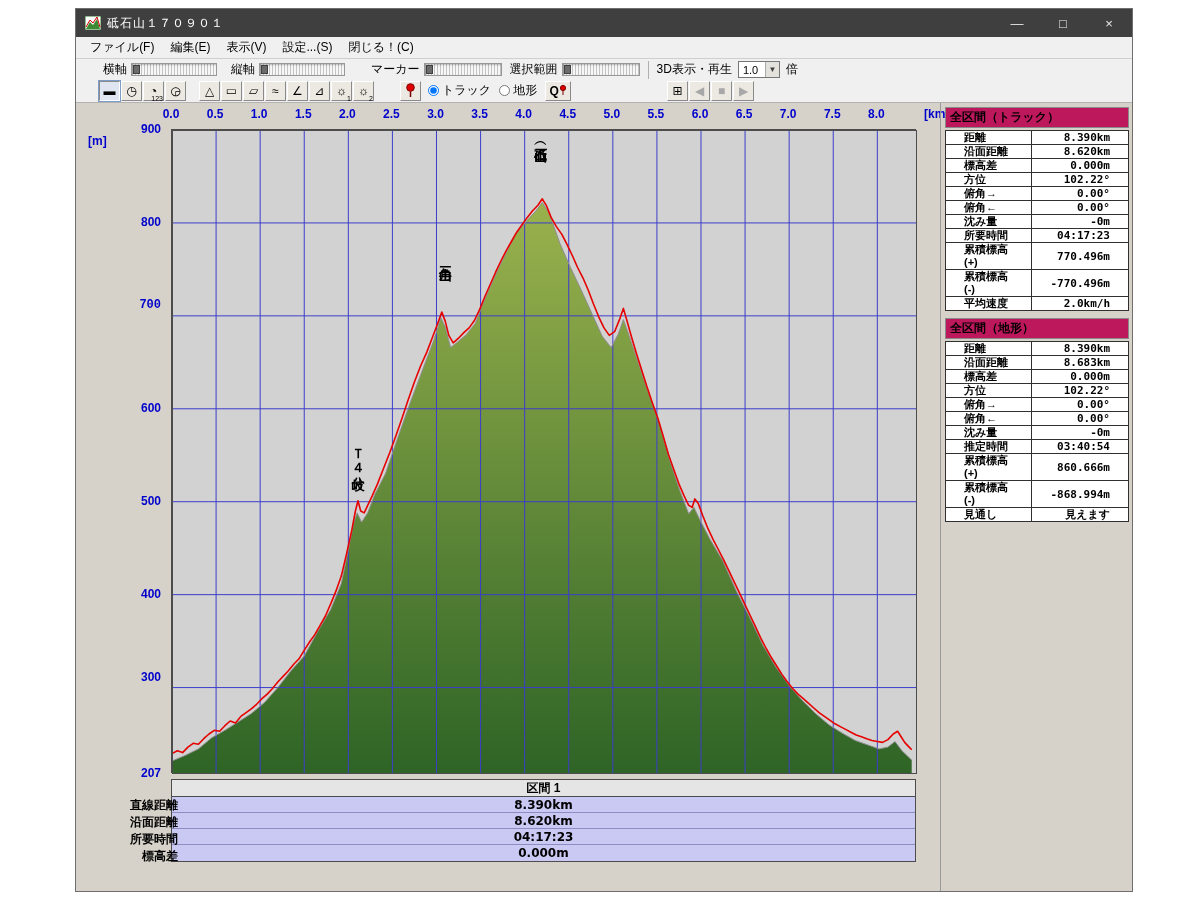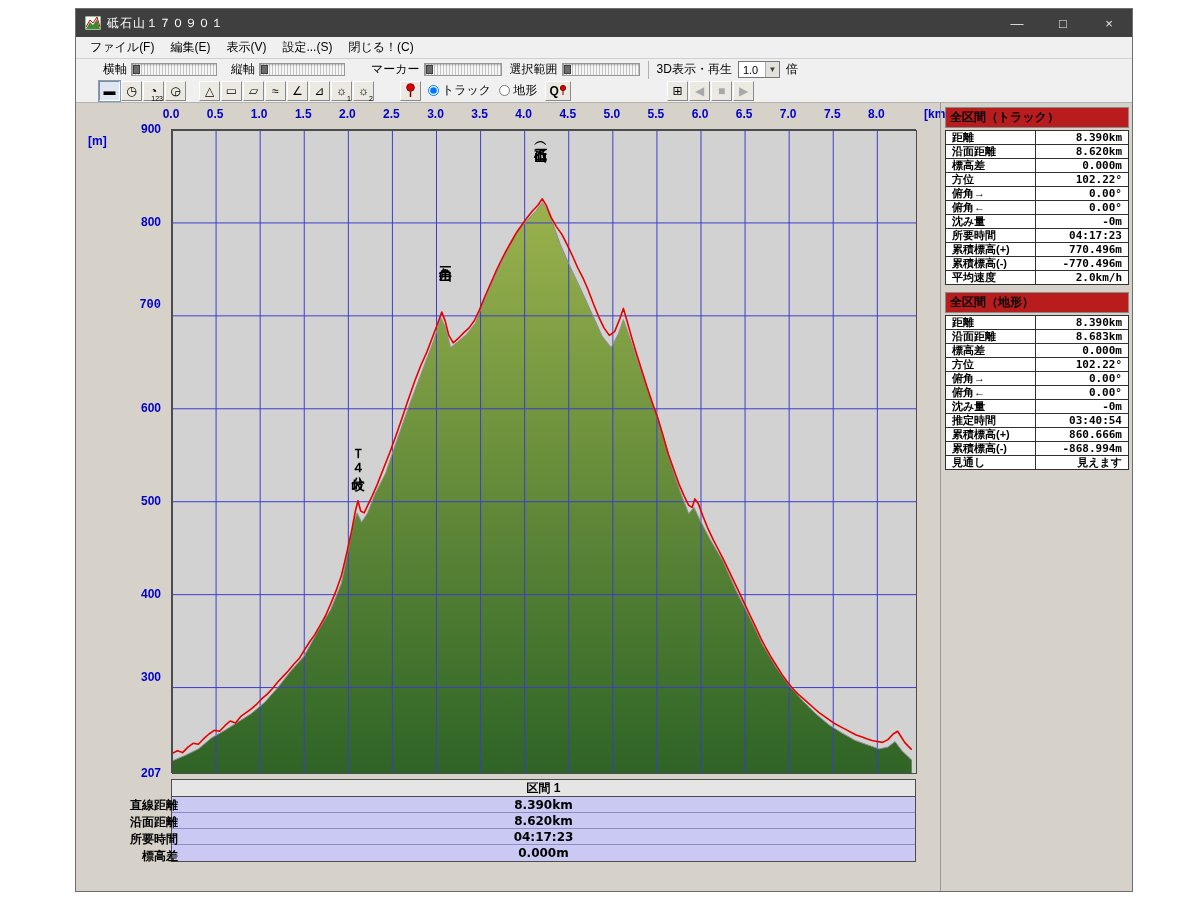--- a/index.html
+++ b/index.html
@@ -57,23 +57,23 @@
   
   #section-table{position:absolute;left:95px;top:676px;width:745px;border:1px solid #4c4c4c;background:#fff;}
   .sec-header{height:17px;background:#e5e5e5;border-bottom:1px solid #4c4c4c;text-align:center;font-weight:bold;font-size:12px;line-height:17px;}
   .sec-row{height:16px;background:#c9c9f4;border-bottom:1px solid #8d8dc2;text-align:center;font-weight:bold;font-size:12px;line-height:16px;font-family:"DejaVu Sans","Liberation Sans",sans-serif;}
   .sec-row:last-child{border-bottom:none;}
   #section-labels{position:absolute;left:17px;top:694px;width:90px;text-align:right;font-weight:bold;font-size:12px;}
   .sec-label{height:17px;line-height:17px;padding-right:5px;}
 
   
   #right-panel{position:absolute;left:869px;top:4px;width:184px;}
-  .panel-header{border:1px solid #8a8a8a;background:#b91c1c;font-weight:bold;font-size:12px;padding:1px 4px;margin-bottom:2px;}
+  .panel-header{border:1px solid #8a8a8a;background:#be185d;font-weight:bold;font-size:12px;padding:1px 4px;margin-bottom:2px;}
   .panel-table{width:100%;border-collapse:collapse;background:#fff;margin-bottom:7px;}
-  .panel-table td{border:1px solid #303030;padding:0 6px;height:14px;line-height:13px;font-size:11px;font-weight:bold;}
+  .panel-table td{border:1px solid #303030;padding:0 18px;height:14px;line-height:13px;font-size:11px;font-weight:bold;}
   .panel-table td.val{text-align:right;font-family:"DejaVu Sans Mono","Liberation Mono",monospace;}
 </style>
 </head>
 <body>
 
 <div id="window">
 
   <div class="titlebar">
     <span class="app-icon">
       <svg width="16" height="14" viewBox="0 0 16 14">

